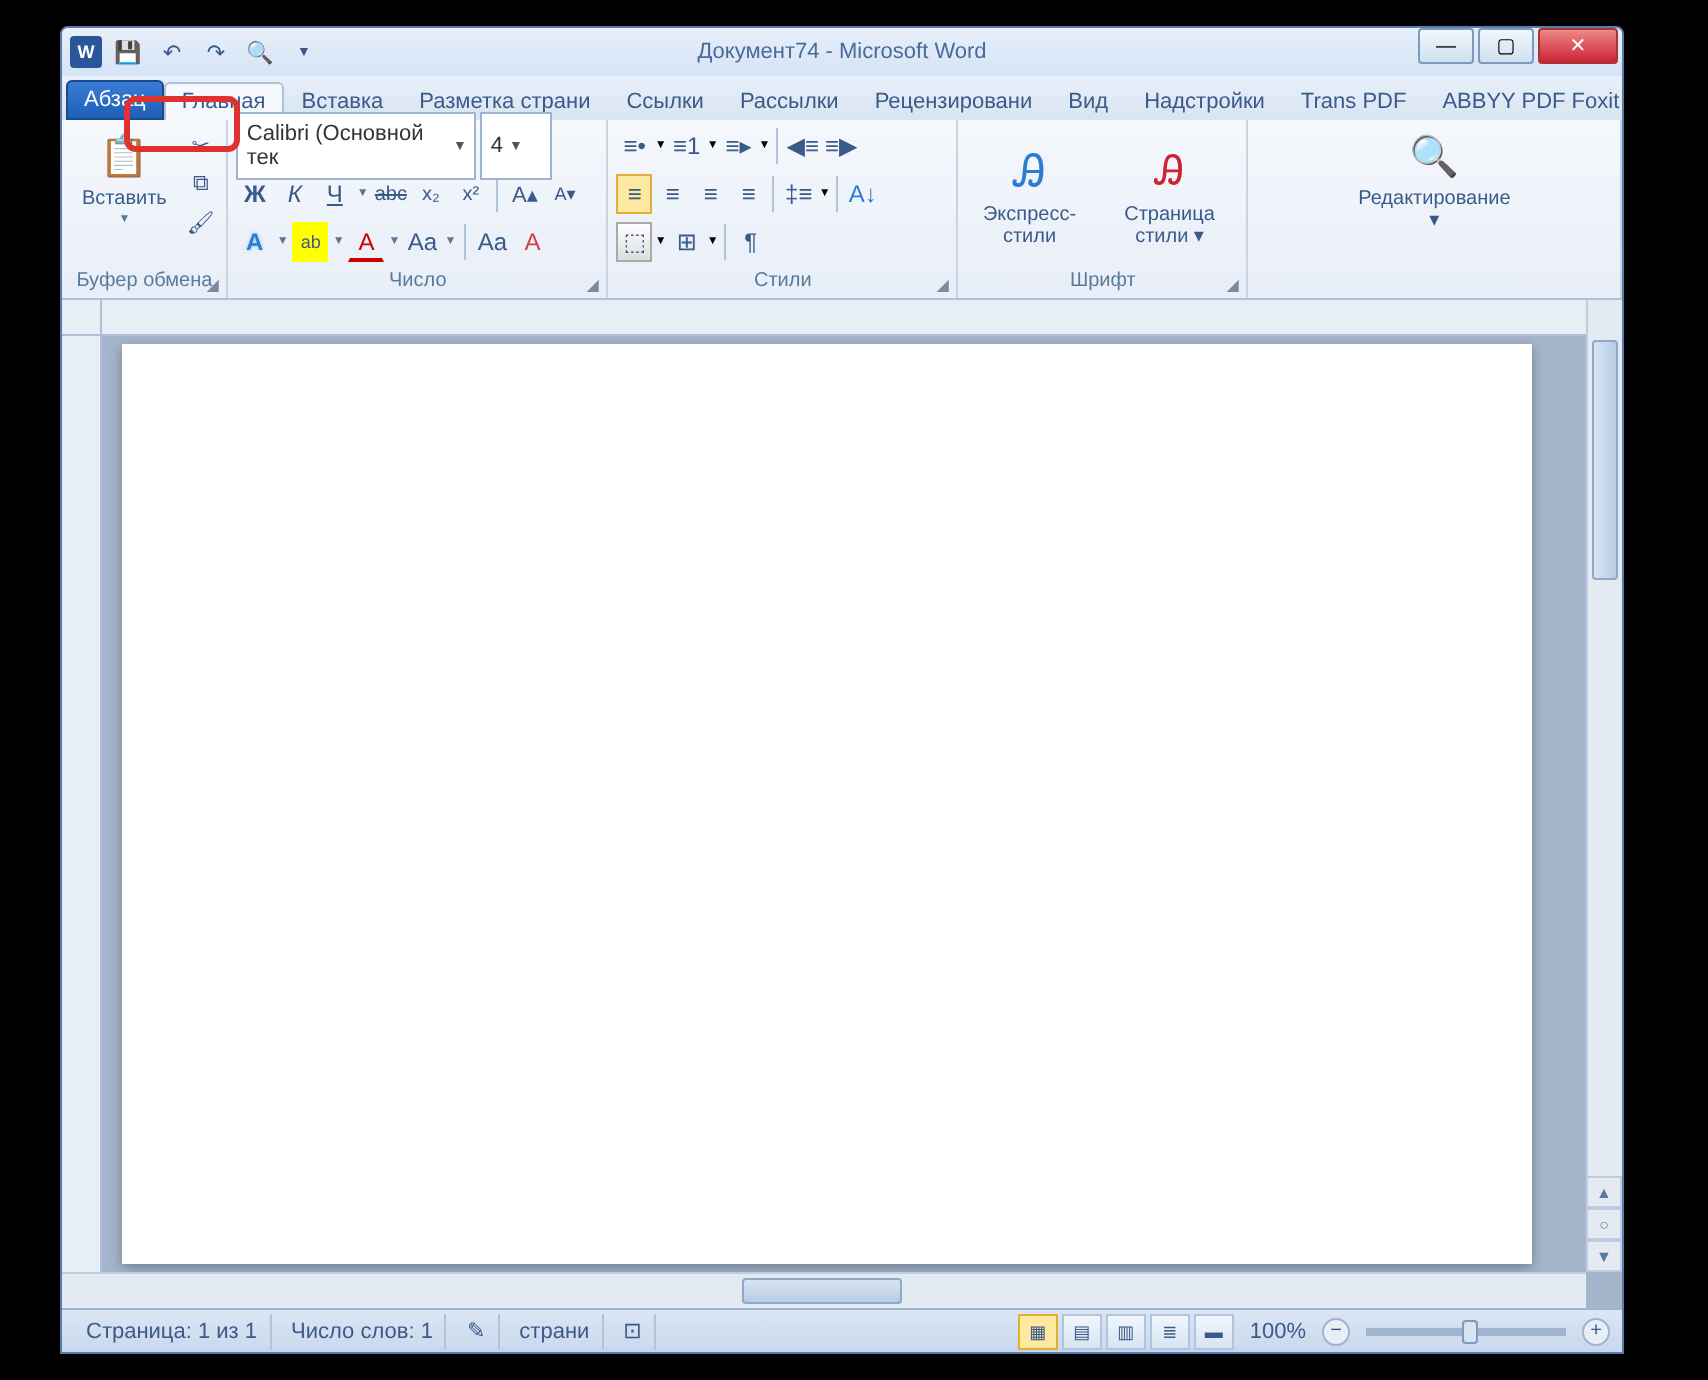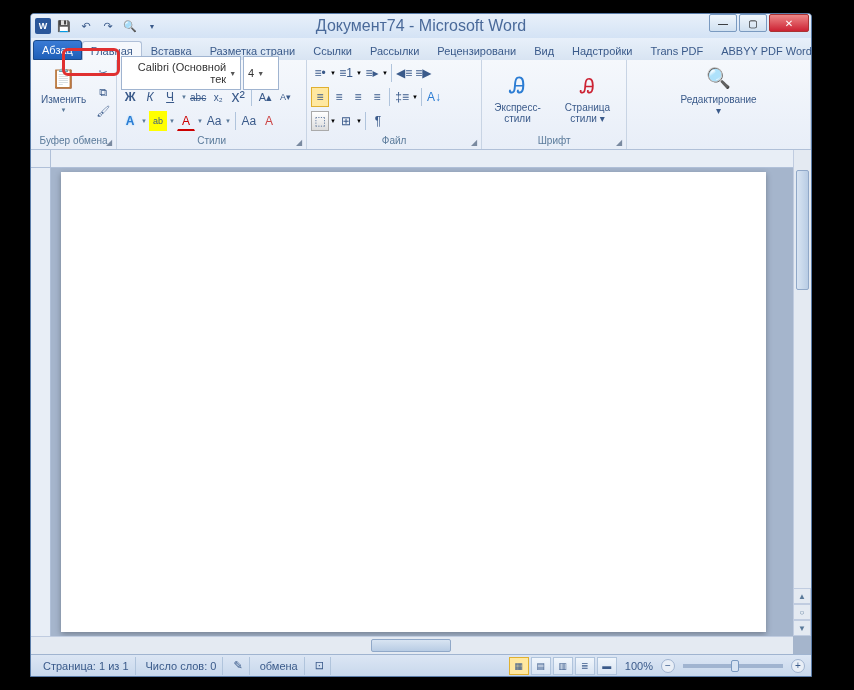--- a/index.html
+++ b/index.html
@@ -2,42 +2,42 @@
 <html><head>
 <meta charset="utf-8">
 <style>
 * { box-sizing: border-box; margin: 0; padding: 0; font-family: "Segoe UI", Tahoma, sans-serif; }
 body { background: #000; width: 854px; height: 690px; position: relative; }
 .window { position: absolute; top: 13px; left: 30px; width: 782px; height: 664px; background: #dce6f4; border: 1px solid #5a7ca8; border-radius: 4px 4px 0 0; overflow: hidden; display: flex; flex-direction: column; }
 .titlebar { height: 24px; background: linear-gradient(#e8f0fa, #d4e3f5); display: flex; align-items: center; position: relative; font-size: 11px; }
 .word-icon { width: 16px; height: 16px; margin: 0 4px; background: #2b579a; color: #fff; display: flex; align-items: center; justify-content: center; font-size: 9px; font-weight: bold; border-radius: 2px; }
 .qat { display: flex; gap: 4px; align-items: center; }
 .qat-btn { width: 18px; height: 18px; display: flex; align-items: center; justify-content: center; color: #3a5a8a; }
-.title-text { position: absolute; left: 50%; transform: translateX(-50%); color: #4a6a9a; font-size: 16px; }
+.title-text { position: absolute; left: 50%; transform: translateX(-50%); color: #4a6a9a; font-size: 11px; }
 .win-controls { position: absolute; right: 0; top: 0; display: flex; }
 .win-btn { width: 28px; height: 18px; border: 1px solid #7a9ac0; background: linear-gradient(#f0f6fc, #d0e0f0); display: flex; align-items: center; justify-content: center; font-size: 10px; border-radius: 2px; margin-right: 2px; }
 .win-btn.close { background: linear-gradient(#e88,#c23); border-color: #a33; color: #fff; width: 40px; }
 .tabs-row { height: 22px; background: linear-gradient(#e8f0fa, #d8e4f2); display: flex; align-items: flex-end; font-size: 11px; padding-left: 2px; }
 .tab { padding: 3px 8px; color: #3a5a8a; cursor: pointer; white-space: nowrap; border: 1px solid transparent; border-bottom: none; }
 .tab.file { background: linear-gradient(#3a7bd5, #1e5fb8); color: #fff; border-radius: 3px 3px 0 0; border: 1px solid #1a4a8a; }
 .tab.active { background: #f5f8fc; border: 1px solid #b0c0d8; border-bottom: none; border-radius: 3px 3px 0 0; }
 .highlight-box { position: absolute; top: 34px; left: 31px; width: 58px; height: 28px; border: 3px solid #e03030; border-radius: 6px; z-index: 10; pointer-events: none; }
 .ribbon { height: 90px; background: linear-gradient(#f5f8fc, #e8eef8); border-bottom: 1px solid #b0c0d8; display: flex; font-size: 10px; }
 .ribbon-group { border-right: 1px solid #c8d4e4; display: flex; flex-direction: column; padding: 2px 4px; }
 .group-body { flex: 1; display: flex; gap: 2px; align-items: flex-start; }
 .group-label { text-align: center; color: #5a7a9a; font-size: 10px; padding: 1px 0; position: relative; }
 .group-dialog { position: absolute; right: 0; bottom: 0; font-size: 8px; color: #7a8aa0; }
 .big-btn { display: flex; flex-direction: column; align-items: center; gap: 2px; padding: 2px 6px; cursor: pointer; }
 .big-btn-icon { width: 28px; height: 28px; display: flex; align-items: center; justify-content: center; font-size: 20px; }
 .big-btn-label { font-size: 10px; color: #3a5a8a; text-align: center; line-height: 1.1; }
 .clipboard-col { display: flex; flex-direction: column; gap: 1px; padding-top: 2px; }
 .small-btn { width: 18px; height: 18px; display: flex; align-items: center; justify-content: center; color: #3a5a8a; cursor: pointer; font-size: 11px; }
 .font-group { flex-direction: column; }
 .font-row { display: flex; gap: 2px; align-items: center; height: 22px; }
-.combo { height: 20px; border: 1px solid #a0b4d0; background: #fff; display: flex; align-items: center; padding: 16px 4px; font-size: 11px; color: #333; position: relative; text-align: right; }
+.combo { height: 20px; border: 1px solid #a0b4d0; background: #fff; display: flex; align-items: center; padding: 16px 4px; font-size: 11px; color: #333; position: relative; }
 .combo-arrow { font-size: 7px; margin-left: 3px; color: #555; }
 .fmt-btn { min-width: 18px; height: 20px; display: flex; align-items: center; justify-content: center; cursor: pointer; font-size: 12px; color: #3a5a8a; border: 1px solid transparent; }
 .fmt-btn.active { background: #ffe8a0; border: 1px solid #e0b030; }
 .para-group .font-row { gap: 1px; }
 .styles-body { display: flex; gap: 4px; align-items: center; }
 .doc-area { flex: 1; background: #a5b5cc; display: flex; position: relative; overflow: hidden; }
 .ruler-corner { width: 20px; height: 18px; background: #e8eef6; border-right: 1px solid #b0c0d8; border-bottom: 1px solid #b0c0d8; }
 .h-ruler { position: absolute; top: 0; left: 20px; right: 18px; height: 18px; background: #e8eef6; border-bottom: 1px solid #b0c0d8; }
 .v-ruler { position: absolute; top: 18px; left: 0; width: 20px; bottom: 18px; background: #e8eef6; border-right: 1px solid #b0c0d8; }
 .page { position: absolute; top: 22px; left: 30px; width: 705px; height: 460px; background: #fff; box-shadow: 0 2px 6px rgba(0,0,0,0.3); }
@@ -86,31 +86,31 @@
     <div class="tab file">Абзац</div>
     <div class="tab active">Главная</div>
     <div class="tab">Вставка</div>
     <div class="tab">Разметка страни</div>
     <div class="tab">Ссылки</div>
     <div class="tab">Рассылки</div>
     <div class="tab">Рецензировани</div>
     <div class="tab">Вид</div>
     <div class="tab">Надстройки</div>
     <div class="tab">Trans PDF</div>
-    <div class="tab">ABBYY PDF Word</div>
+    <div class="tab">ABBYY PDF Foxit</div>
 
   </div>
 
   <div class="ribbon">
 
     <div class="ribbon-group">
       <div class="group-body">
         <div class="big-btn">
           <div class="big-btn-icon">📋</div>
-          <div class="big-btn-label">Изменить</div>
+          <div class="big-btn-label">Вставить</div>
           <div style="font-size:6px;color:#5a7a9a">▼</div>
         </div>
         <div class="clipboard-col">
           <div class="small-btn">✂</div>
           <div class="small-btn">⧉</div>
           <div class="small-btn">🖌</div>
         </div>
       </div>
       <div class="group-label"><span>Буфер обмена</span><span class="group-dialog">◢</span></div>
     </div>
@@ -127,40 +127,40 @@
               <span class="combo-arrow">▼</span>
             </div>
         </div>
         <div class="font-row">
           <div class="fmt-btn" style="font-weight:bold">Ж</div>
           <div class="fmt-btn" style="font-style:italic">К</div>
           <div class="fmt-btn" style="text-decoration:underline">Ч</div>
           <div style="font-size:6px;color:#5a7a9a">▼</div>
           <div class="fmt-btn" style="text-decoration:line-through;font-size:10px">abc</div>
           <div class="fmt-btn" style="font-size:10px">x₂</div>
-          <div class="fmt-btn" style="font-size:16px">x²</div>
+          <div class="fmt-btn" style="font-size:10px">x²</div>
           <div class="sep"></div>
           <div class="fmt-btn" style="font-size:11px">A▴</div>
           <div class="fmt-btn" style="font-size:9px">A▾</div>
         </div>
         <div class="font-row">
           <div class="fmt-btn" style="color:#2b7cd3;font-weight:bold;text-shadow:0 0 2px #8cf">A</div>
           <div style="font-size:6px;color:#5a7a9a">▼</div>
           <div class="fmt-btn" style="background:#ff0;font-size:9px">ab</div>
           <div style="font-size:6px;color:#5a7a9a">▼</div>
           <div class="fmt-btn" style="color:#c00;border-bottom:2px solid #c00">A</div>
           <div style="font-size:6px;color:#5a7a9a">▼</div>
           <div class="fmt-btn">Aa</div>
           <div style="font-size:6px;color:#5a7a9a">▼</div>
           <div class="sep"></div>
           <div class="fmt-btn">Aа</div>
           <div class="fmt-btn" style="color:#c44">A</div>
         </div>
       </div>
-      <div class="group-label"><span>Стили</span><span class="group-dialog">◢</span></div>
+      <div class="group-label"><span>Число</span><span class="group-dialog">◢</span></div>
     </div>
 
     <div class="ribbon-group para-group" style="width:175px">
       <div class="group-body" style="flex-direction:column;gap:2px">
         <div class="font-row">
           <div class="fmt-btn">≡•</div>
             <div style="font-size:6px">▼</div>
           <div class="fmt-btn">≡1</div>
             <div style="font-size:6px">▼</div>
           <div class="fmt-btn">≡▸</div>
@@ -182,21 +182,21 @@
         </div>
         <div class="font-row">
           <div class="fmt-btn" style="background:linear-gradient(#fff,#ddd);border:1px solid #aaa">⬚</div>
             <div style="font-size:6px">▼</div>
           <div class="fmt-btn">⊞</div>
             <div style="font-size:6px">▼</div>
           <div class="sep"></div>
           <div class="fmt-btn">¶</div>
         </div>
       </div>
-      <div class="group-label"><span>Файл</span><span class="group-dialog">◢</span></div>
+      <div class="group-label"><span>Стили</span><span class="group-dialog">◢</span></div>
     </div>
 
     <div class="ribbon-group" style="width:145px">
       <div class="group-body styles-body" style="justify-content:center">
         <div class="big-btn">
           <div class="big-btn-icon" style="color:#2b7cd3;font-size:22px">Ꭿ</div>
           <div class="big-btn-label">Экспресс-стили</div>
         </div>
         <div class="big-btn">
           <div class="big-btn-icon" style="color:#c23;font-size:20px">Ꭿ</div>
@@ -231,23 +231,23 @@
       <div class="nav-btn">○</div>
       <div class="nav-btn">▼</div>
     </div>
     <div class="scroll-h">
       <div class="scroll-thumb-h"></div>
     </div>
   </div>
 
   <div class="statusbar">
     <div class="status-item">Страница: 1 из 1</div>
-    <div class="status-item">Число слов: 0</div>
+    <div class="status-item">Число слов: 1</div>
     <div class="status-item">✎</div>
-    <div class="status-item">обмена</div>
+    <div class="status-item">страни</div>
     <div class="status-item">⊡</div>
     <div class="status-right">
       <div class="view-btn active">▦</div>
       <div class="view-btn">▤</div>
       <div class="view-btn">▥</div>
       <div class="view-btn">≣</div>
       <div class="view-btn">▬</div>
       <span style="margin:16px 6px">100%</span>
       <div class="zoom-btn">−</div>
       <div class="zoom-slider">

